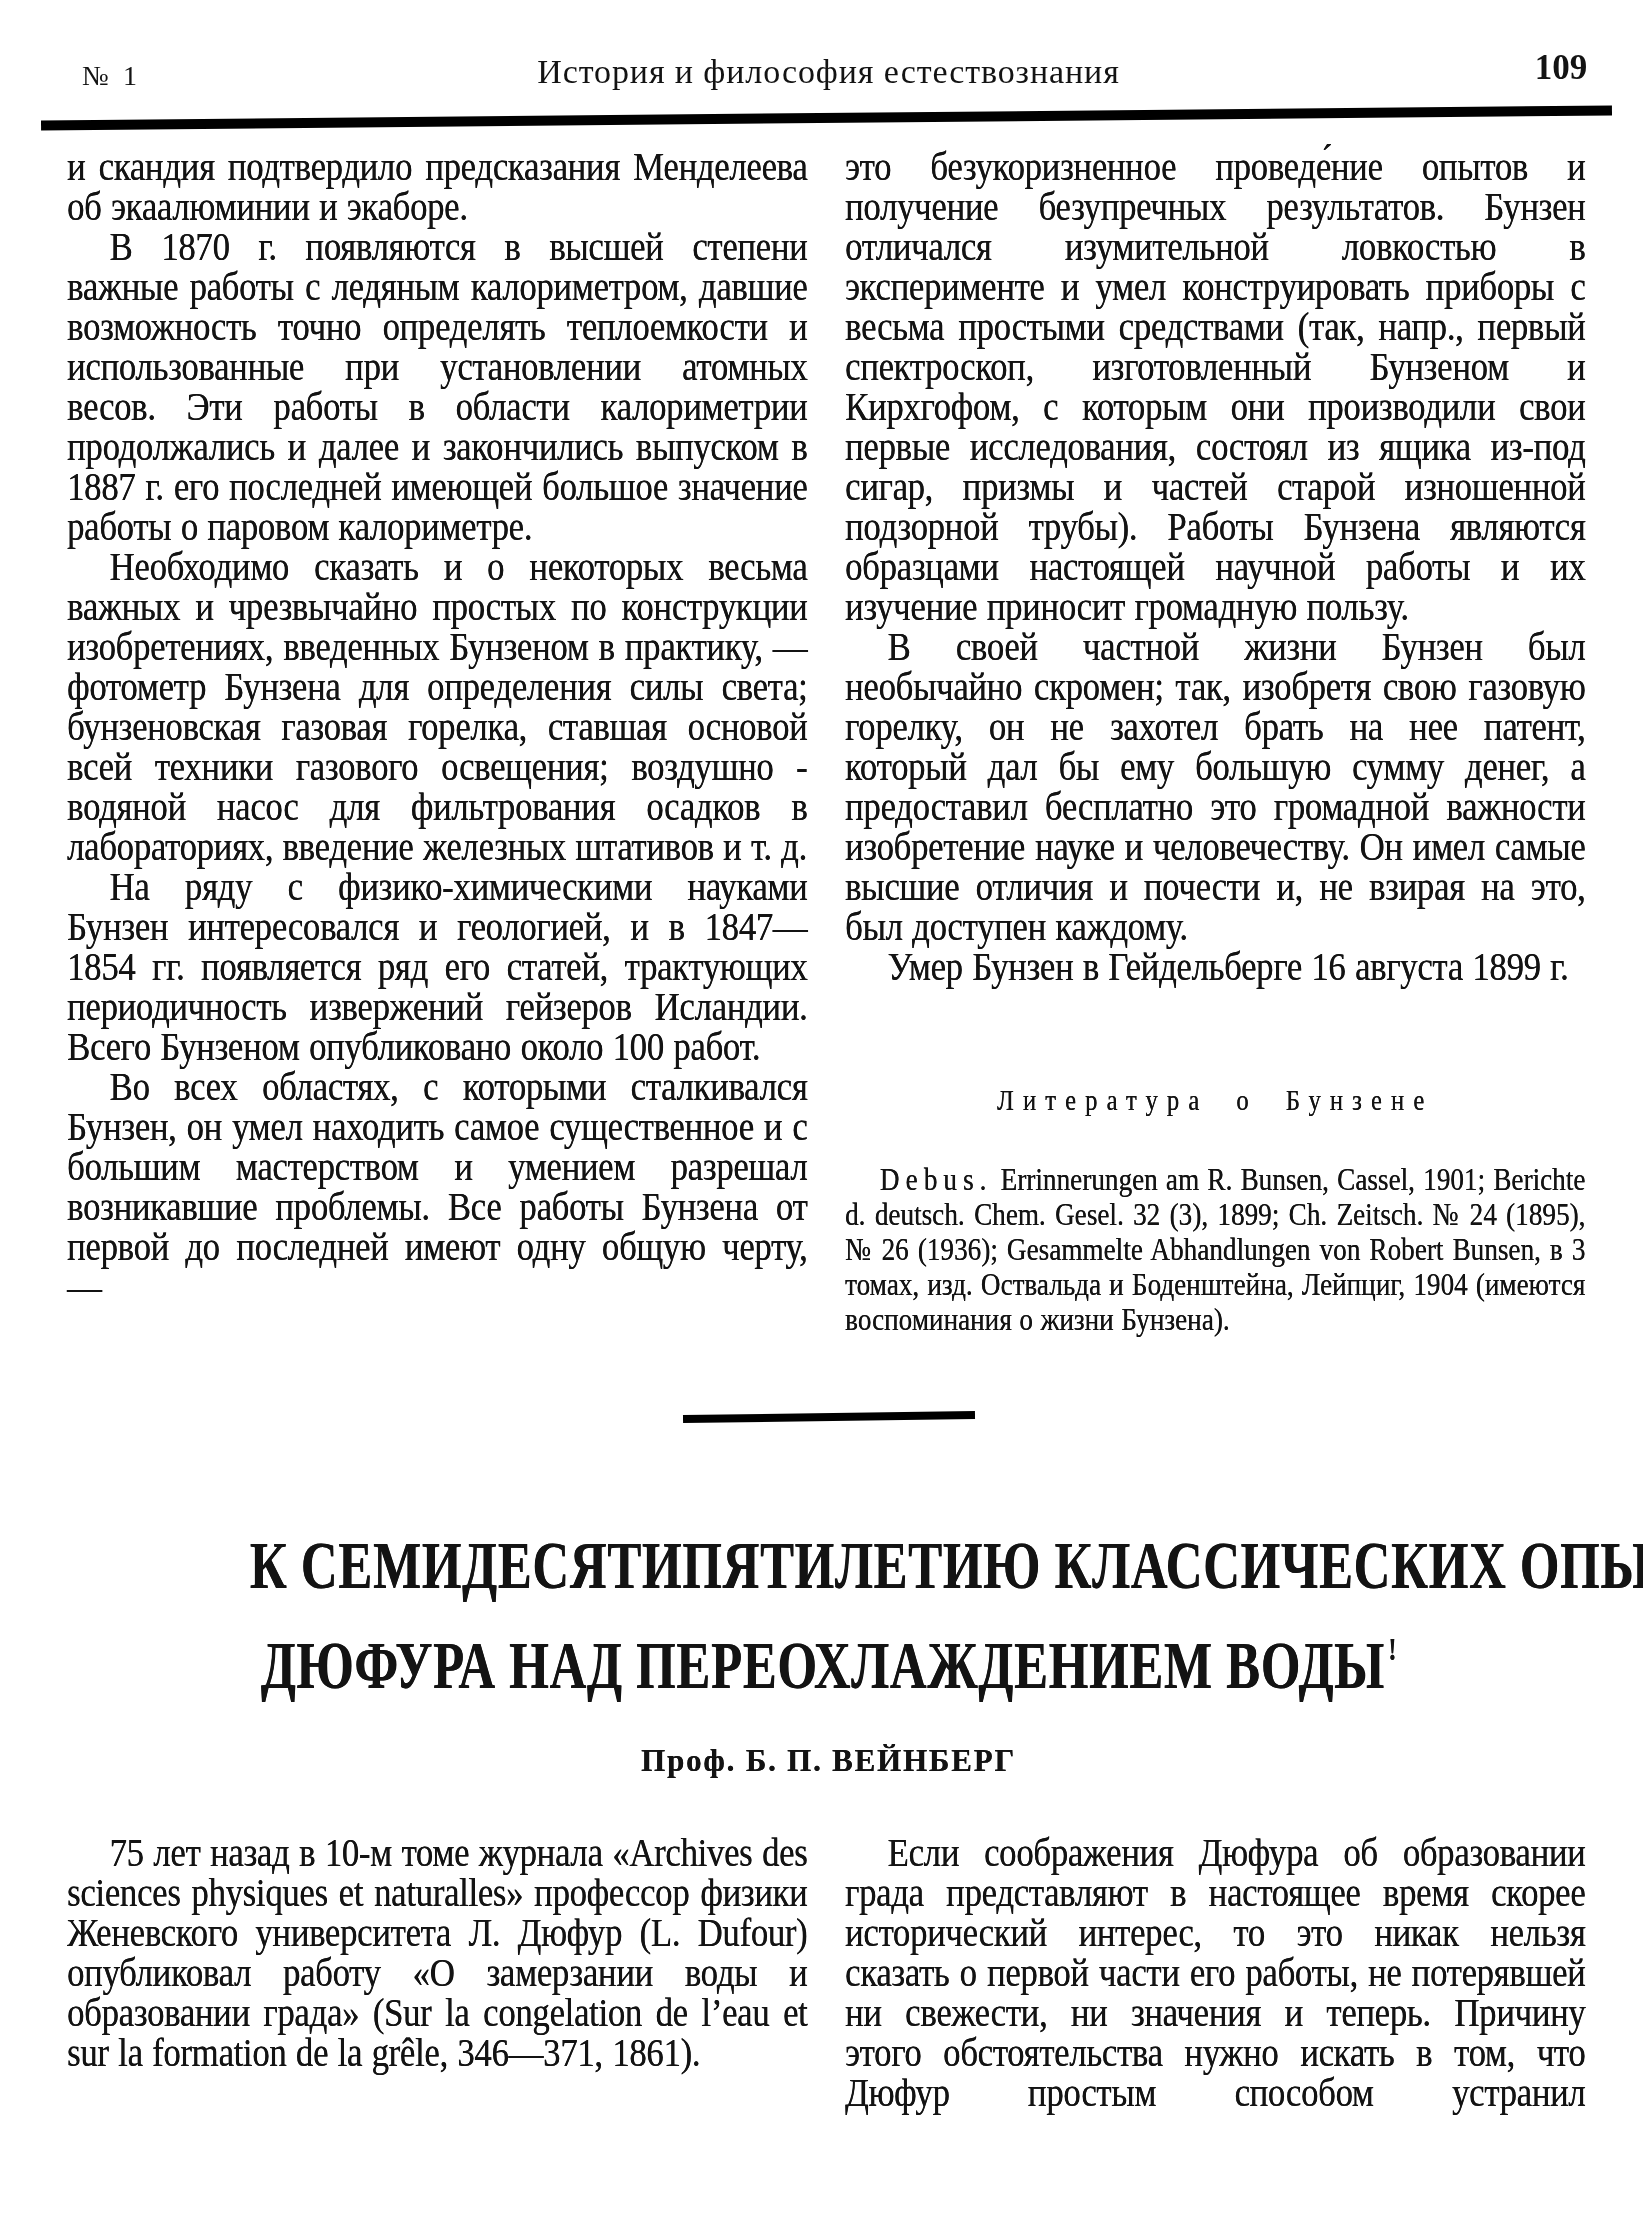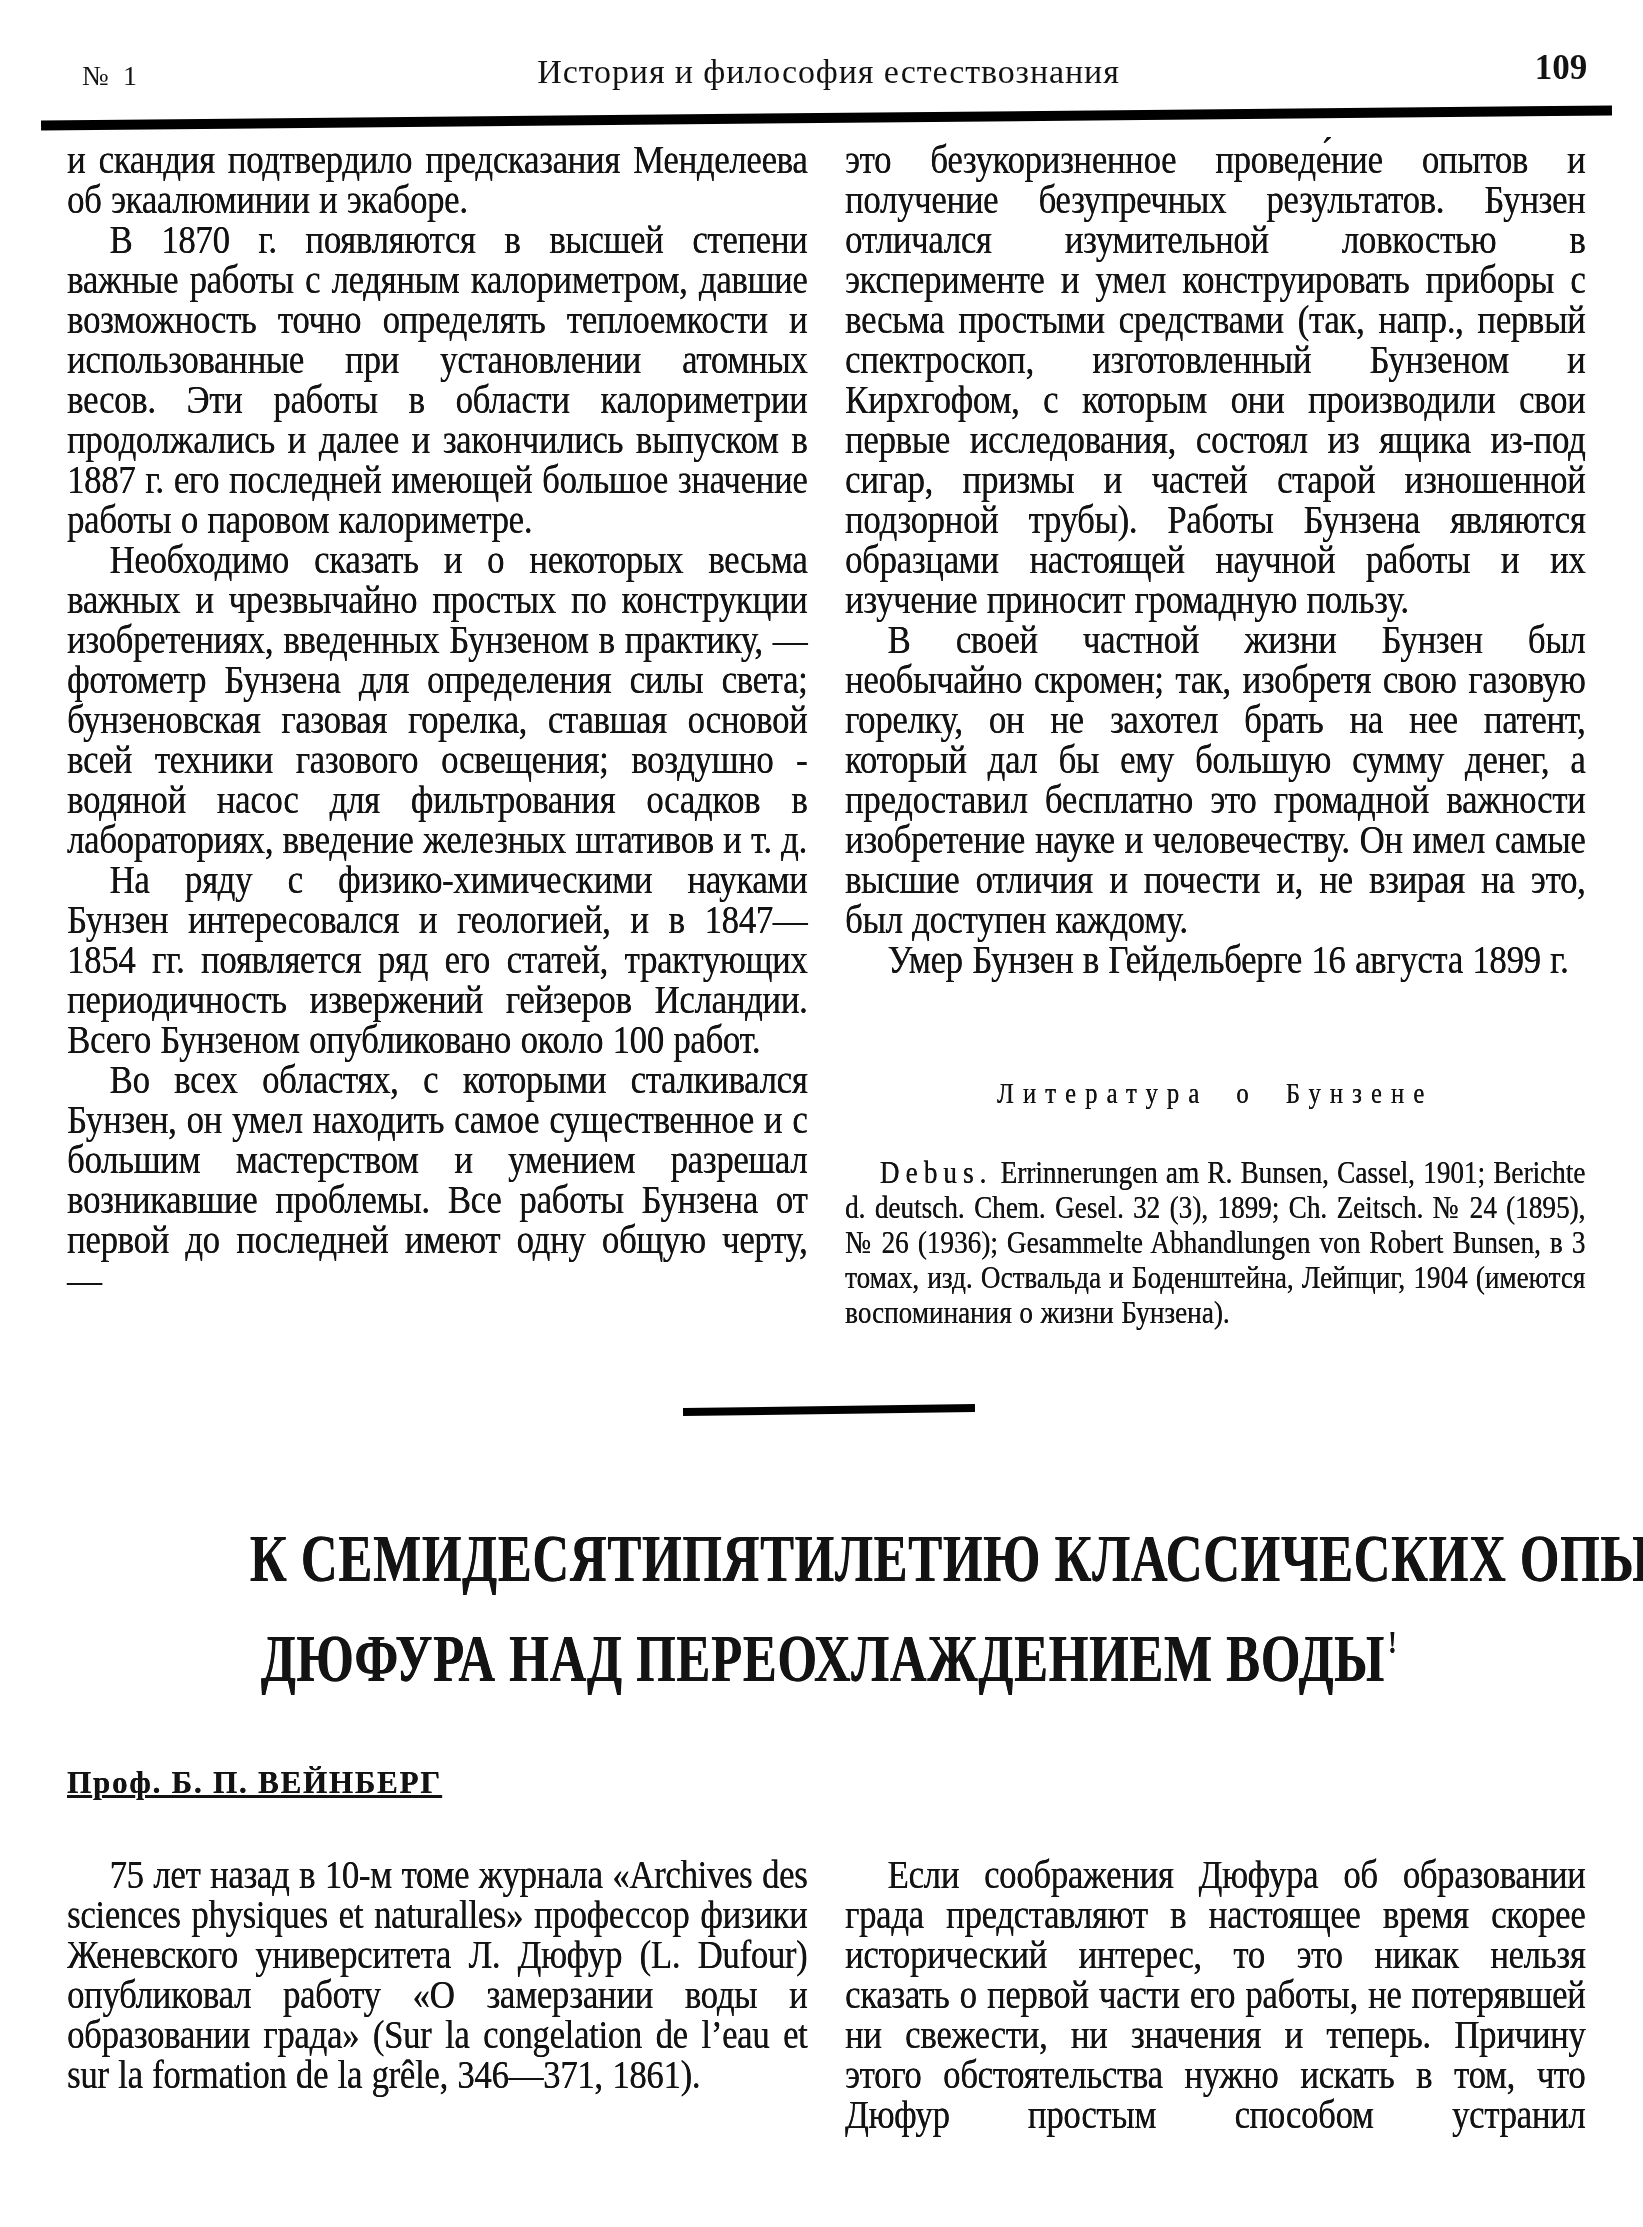--- a/index.html
+++ b/index.html
@@ -37,21 +37,21 @@
     font-weight: bold; font-size: 35px; margin-left: 20px;
   }
   .header-rule {
     height: 9.8px; background: #000;
     margin: 11.6px -22px 0 -26px;
     transform: rotate(-0.55deg);
   }
 
   
   .columns { display: flex; }
-  .columns.top { margin-top: 17px; }
+  .columns.top { margin-top: 24px; }
   .columns.bottom { margin-top: 53px; }
   .col { width: 741px; flex: none; }
   .col + .col { margin-left: 37px; }
   
   .col-inner {
     width: 871px;
     transform: scaleX(0.85);
     transform-origin: 0 0;
   }
   .col-inner p {
@@ -106,26 +106,26 @@
     letter-spacing: 0.9px;
     text-shadow: 0.4px 0 0 currentColor;
   }
   .title-line .fn {
     font-size: 48%;
     margin-left: 4.5px;
     vertical-align: 28px;
     letter-spacing: 0;
   }
   .article-author {
-    margin-top: 65px;
+    margin-top: 36px;
+    text-align: center;
     font-weight: bold;
     font-size: 31px;
     letter-spacing: 1.8px;
     text-shadow: 0.2px 0 0 currentColor;
-    text-decoration: underline;
   }
 </style>
 </head>
 <body>
 
 <div class="page">
 
   <div class="running-header">
     <span class="hdr-issue">№ 1</span>
     <span class="hdr-section">История и философия естествознания</span>

